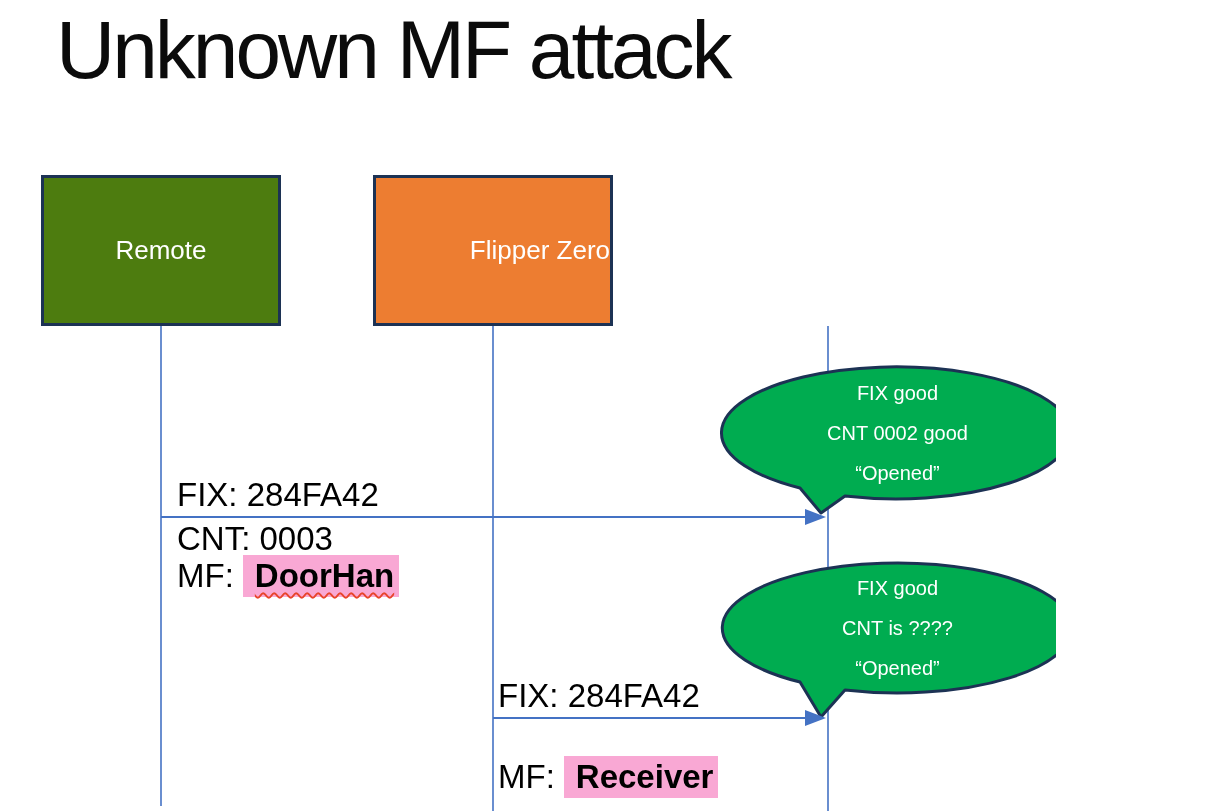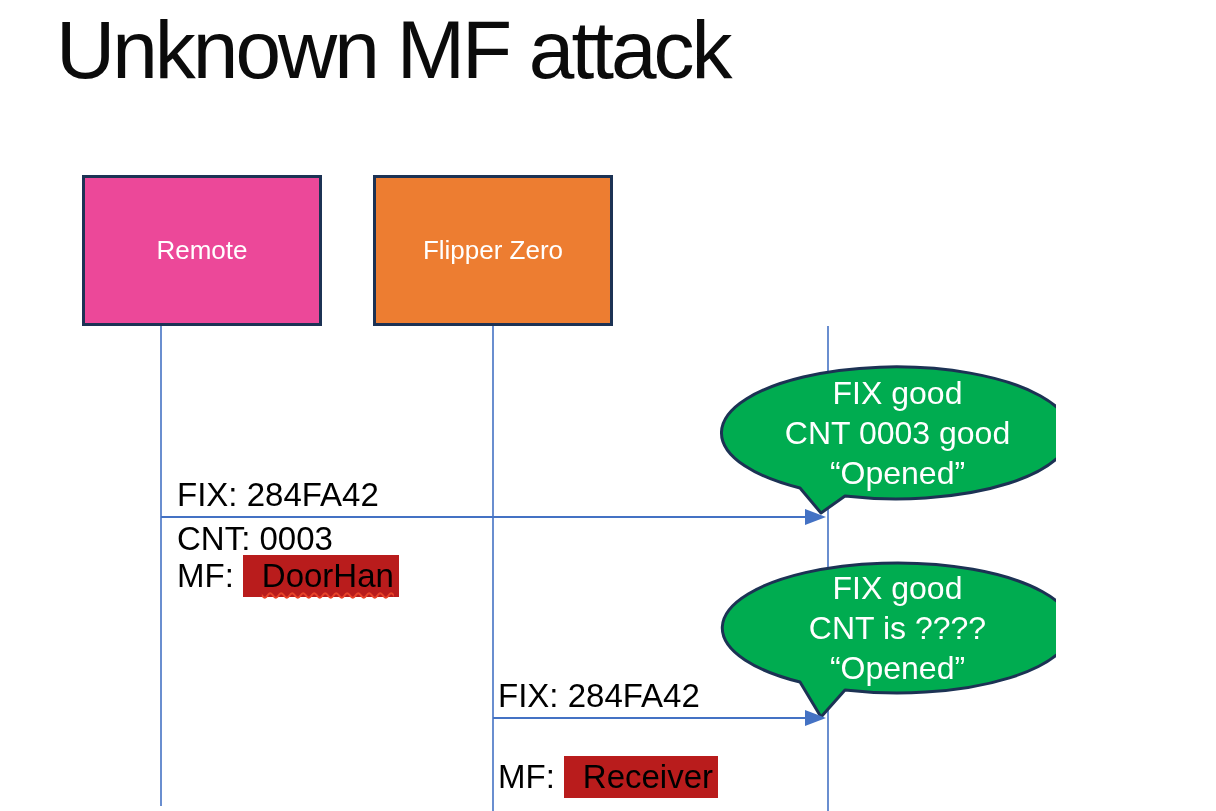--- a/index.html
+++ b/index.html
@@ -35,38 +35,39 @@
     border: 3px solid #1c3254;
     display: flex;
     align-items: center;
     justify-content: center;
   }
   .actor-label {
     color: #ffffff;
     font-size: 26px;
     text-align: center;
   }
-  #box-remote   { left: 41px;  background: #ec4899; margin-left: 41px; }
-  #box-flipper  { left: 373px; background: #ed7d31; }
+  #box-remote   { left: 41px;  background: #4d7c0f; }
+  #box-flipper  { left: 373px; background: #ed7d31; justify-content: flex-end; }
   #box-receiver { left: 708px; background: #00ac50; }
 
   
   #diagram-svg { left: 0; top: 0; }
 
   
   .msg-line {
     font-size: 33px;
     color: #000000;
     white-space: nowrap;
     line-height: 34px;
   }
   .msg-prefix { margin-right: 9px; }
   .hl {
-    background: #b91c1c;
-    padding: 2px 5px 3px 19px;
+    background: #f9a8d4;
+    padding: 2px 5px 3px 12px;
+    font-weight: bold;
   }
   .squiggle {
     text-decoration-line: underline;
     text-decoration-style: wavy;
     text-decoration-color: #e8442a;
     text-decoration-thickness: 2px;
     text-underline-offset: 5px;
   }
   #msg1-fix { left: 177px; top: 478px; }
   #msg1-cnt { left: 177px; top: 522px; }
@@ -79,21 +80,21 @@
   .bubble-text {
     left: 723px;
     width: 349px;
     height: 132px;
     display: flex;
     flex-direction: column;
     justify-content: center;
     align-items: center;
     text-align: center;
     color: #ffffff;
-    font-size: 32px;
+    font-size: 20px;
     line-height: 40px;
   }
   #bubble1-text { top: 367px; }
   #bubble2-text { top: 562px; }
 </style>
 </head>
 <body>
 
 <div id="slide">
 
@@ -129,21 +130,21 @@
     <span class="msg-prefix">MF:</span><span class="hl squiggle">DoorHan</span>
   </div>
 
   <div id="msg2-fix" class="abs msg-line">FIX: 284FA42</div>
   <div id="msg2-mf" class="abs msg-line">
     <span class="msg-prefix">MF:</span><span class="hl">Receiver</span>
   </div>
 
   <div id="bubble1-text" class="abs bubble-text">
     <div>FIX good</div>
-    <div>CNT 0003 good</div>
+    <div>CNT 0002 good</div>
     <div>“Opened”</div>
   </div>
   <div id="bubble2-text" class="abs bubble-text">
     <div>FIX good</div>
     <div>CNT is ????</div>
     <div>“Opened”</div>
   </div>
 
 </div>
 

